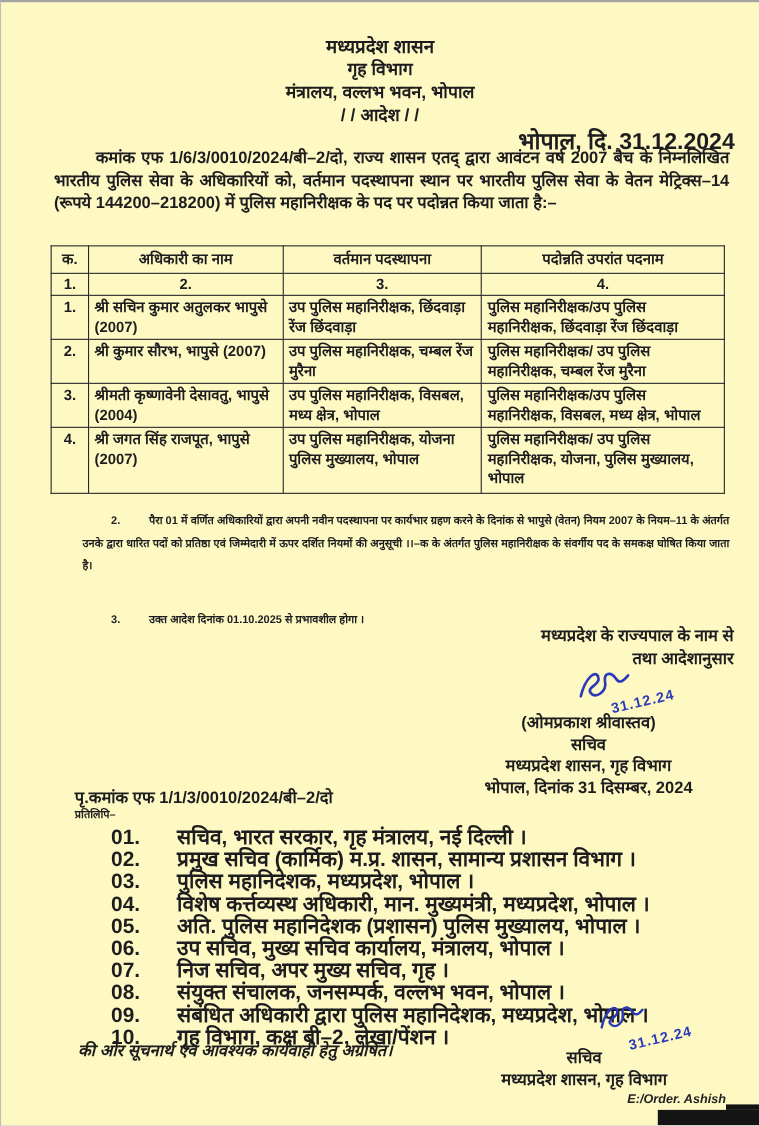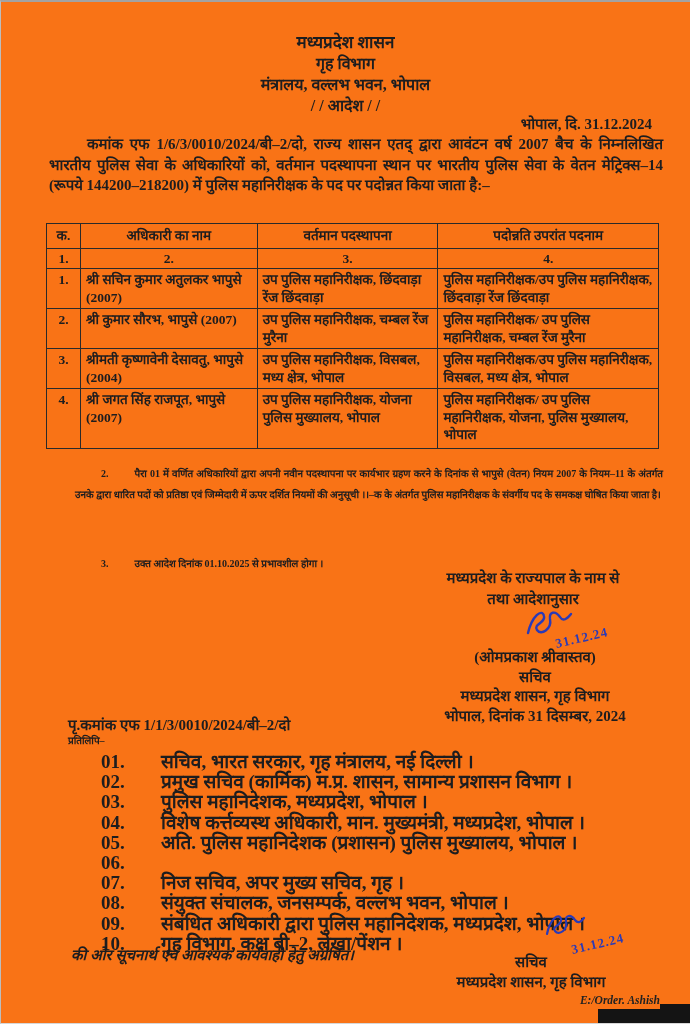--- a/index.html
+++ b/index.html
@@ -1,43 +1,43 @@
 <!DOCTYPE html>
 <html><head>
 <meta charset="utf-8">
 <style>
   * { margin:0; padding:0; box-sizing:border-box; }
   html,body { width:690px; height:1024px; }
   body { font-family:"Liberation Sans", sans-serif; background:#e8e8e8; }
   .page {
-    position:relative; width:690px; height:1024px; background:#f97316;
+    position:relative; width:690px; height:1024px; background:#fef9c3;
     color:#1d1d1f; overflow:hidden;
-    border-top:2px solid #a3a3a3; border-left:1px solid #bdbdbd; border-bottom:1px solid #d7d7d7;font-family:Liberation Serif, serif;
+    border-top:2px solid #a3a3a3; border-left:1px solid #bdbdbd; border-bottom:1px solid #d7d7d7;
   }
   .hi { font-weight:bold; }
   
   .doc-header { position:absolute; top:30px; left:0; width:100%; text-align:center; line-height:21px; font-size:16px; }
   .doc-header .l1 { font-size:17px; }
-  .place-date { position:absolute; top:111px; right:38px; font-size:15px; }
+  .place-date { position:absolute; top:111px; right:22px; font-size:21px; }
   
   .para1 { position:absolute; top:132px; left:48px; width:614px; font-size:15px; line-height:20.5px; text-align:justify; text-indent:38px; }
   
   table.order-table { position:absolute; top:221px; left:45px; width:613px; border-collapse:collapse; font-size:13.5px; line-height:17.5px; }
   table.order-table th, table.order-table td { border:1.6px solid #2a2a2a; padding:2px 5px; vertical-align:top; }
   table.order-table th { text-align:center; padding:3px 4px; }
   table.order-table td.num { text-align:center; width:31px; }
   table.order-table tr.numrow td { text-align:center; padding:1px 4px; }
   col.c1{width:34px;} col.c2{width:177px;} col.c3{width:181px;} col.c4{width:221px;}
   
   .para-num-block { position:absolute; left:74px; width:588px; font-size:10px; line-height:20.5px; text-align:justify; }
   .para2 { top:462px; text-indent:26px; }
   .para3 { top:552px; text-indent:26px; }
   .pnum { margin-right:26px; }
   
-  .authority { position:absolute; top:566px; left:398px; width:268px; text-align:center; font-size:15px; line-height:21px; }
+  .authority { position:absolute; top:566px; left:398px; width:268px; text-align:right; font-size:15px; line-height:21px; }
   .sig-wrap { position:absolute; color:#2a3ab8; }
   .sig1 { top:604px; left:520px; }
   .sig2 { top:908px; left:540px; }
   .sig-date { position:absolute; font-size:13px; font-weight:bold; color:#2a3ab8; transform:rotate(-13deg); letter-spacing:1px; white-space:nowrap; }
   .sig1 .sig-date { top:24px; left:34px; }
   .sig2 .sig-date { top:26px; left:30px; }
   .signatory1 { position:absolute; top:646px; left:396px; width:276px; text-align:center; font-size:15px; line-height:19.5px; }
   
   .endo-ref { position:absolute; top:712px; left:67px; font-size:15px; }
   .copy-label { position:absolute; top:731px; left:67px; font-size:10px; }
@@ -155,20 +155,21 @@
     <div class="copy-row">
         <span class="copy-num">04.</span>
         <span class="copy-text">विशेष कर्त्तव्यस्थ अधिकारी, मान. मुख्यमंत्री, मध्यप्रदेश, भोपाल ।</span>
       </div>
     <div class="copy-row">
         <span class="copy-num">05.</span>
         <span class="copy-text">अति. पुलिस महानिदेशक (प्रशासन) पुलिस मुख्यालय, भोपाल ।</span>
       </div>
     <div class="copy-row">
         <span class="copy-num">06.</span>
+        <span class="copy-text">उप सचिव, मुख्य सचिव कार्यालय, मंत्रालय, भोपाल ।</span>
       </div>
     <div class="copy-row">
         <span class="copy-num">07.</span>
         <span class="copy-text">निज सचिव, अपर मुख्य सचिव, गृह ।</span>
       </div>
     <div class="copy-row">
         <span class="copy-num">08.</span>
         <span class="copy-text">संयुक्त संचालक, जनसम्पर्क, वल्लभ भवन, भोपाल ।</span>
       </div>
     <div class="copy-row">

